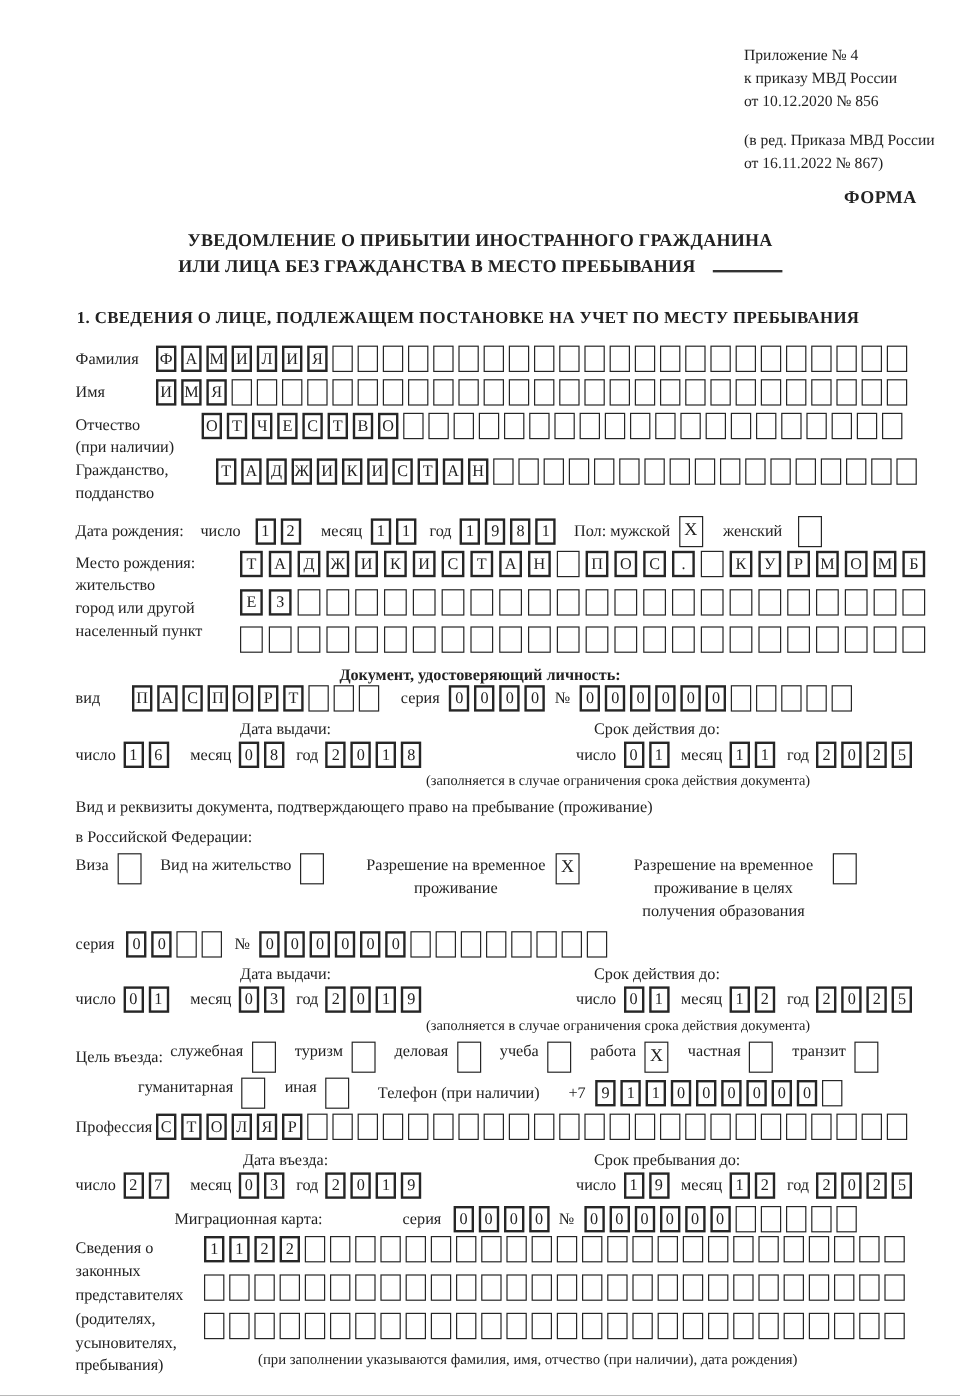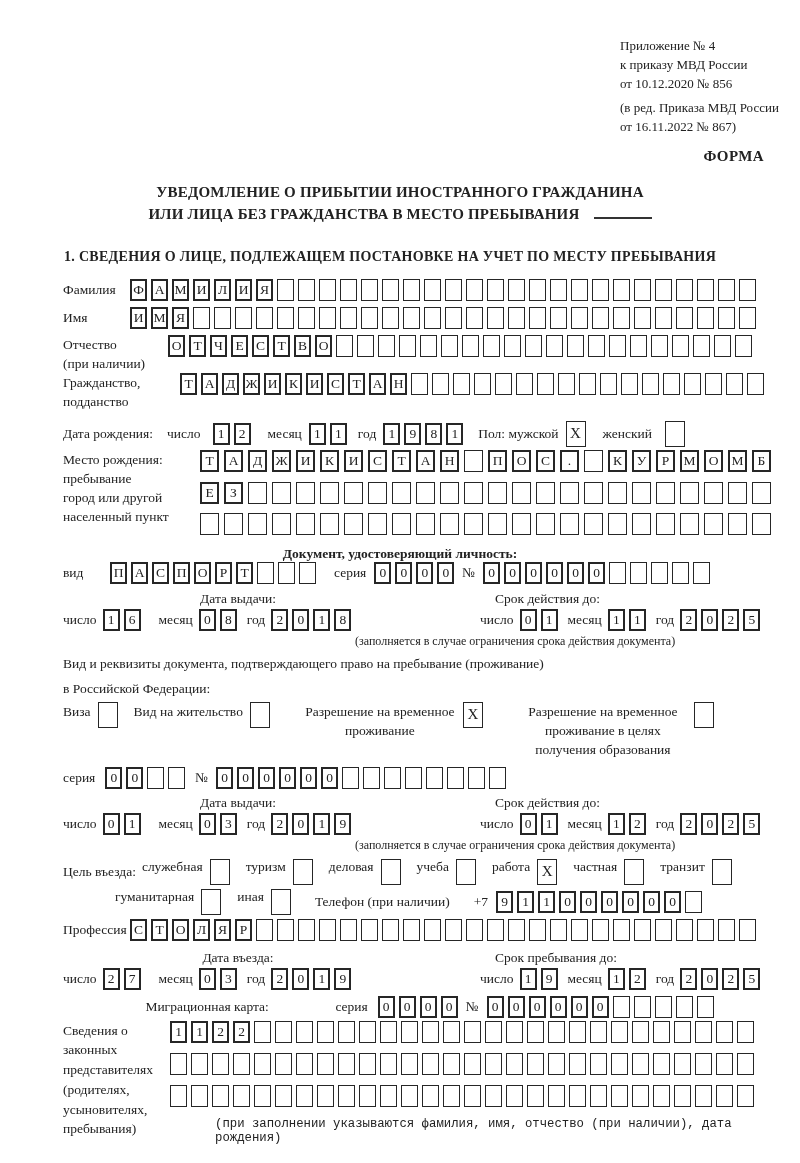--- a/index.html
+++ b/index.html
@@ -4,21 +4,21 @@
 <style>
   html,body { margin:0; padding:0; background:#888; }
   .doc {
     position:relative; width:800px; height:1163px; margin:0 auto;
     background:#ffffff; color:#222; overflow:hidden; box-sizing:border-box;
     font-family:"Liberation Serif","DejaVu Serif",serif; font-size:13.5px;
     padding-top:36px;
   }
   
   .hdr { margin-left:620px; font-size:13px; line-height:19px; }
-  .hdr-sub { margin-top:5px; }
+  .hdr-sub { margin-top:14px; }
   .forma { text-align:right; padding-right:36px; margin-top:12px;
            font-weight:bold; font-size:15px; letter-spacing:.4px; }
   .title { text-align:center; font-weight:bold; font-size:15px;
            margin-top:16px; line-height:22px; letter-spacing:.2px; }
   .title-blank { display:inline-block; width:58px; border-bottom:2.2px solid #333;
                  height:12px; margin-left:14px; }
   .sec { margin:24px 0 0 64px; font-weight:bold; font-size:14px; letter-spacing:.3px; }
 
   
   .row { display:flex; align-items:center; margin-left:63px; }
@@ -265,21 +265,21 @@
       </span>
     <span style="margin-left:4px;">Пол: мужской</span>
     <span class="cb" style="margin-left:0;">X</span>
     <span style="margin-left:10px;">женский</span>
     <span class="cb" style="margin-left:6px;"></span>
   </div>
 
   <div class="row top" style="margin-top:3px;">
     <span class="lbl w137">
       <span class="lbl-line">Место рождения:</span>
-      <span class="lbl-line">пребывание</span>
+      <span class="lbl-line">жительство</span>
       <span class="lbl-line">город или другой</span>
       <span class="lbl-line">населенный пункт</span>
     </span>
     <span>
       <span class="boxes wide block">
           <span class="box filled">Т</span>
           <span class="box filled">А</span>
           <span class="box filled">Д</span>
           <span class="box filled">Ж</span>
           <span class="box filled">И</span>
@@ -800,17 +800,17 @@
           <span class="box"></span>
           <span class="box"></span>
           <span class="box"></span>
           <span class="box"></span>
           <span class="box"></span>
           <span class="box"></span>
           <span class="box"></span>
           <span class="box"></span>
           <span class="box"></span>
         </span>
-      <span class="reps-note" style="display:block;font-family:Liberation Mono, monospace;">(при заполнении указываются фамилия, имя, отчество (при наличии), дата рождения)</span>
+      <span class="reps-note" style="display:block;">(при заполнении указываются фамилия, имя, отчество (при наличии), дата рождения)</span>
     </span>
   </div>
 
 </div>
 
 </body></html>

